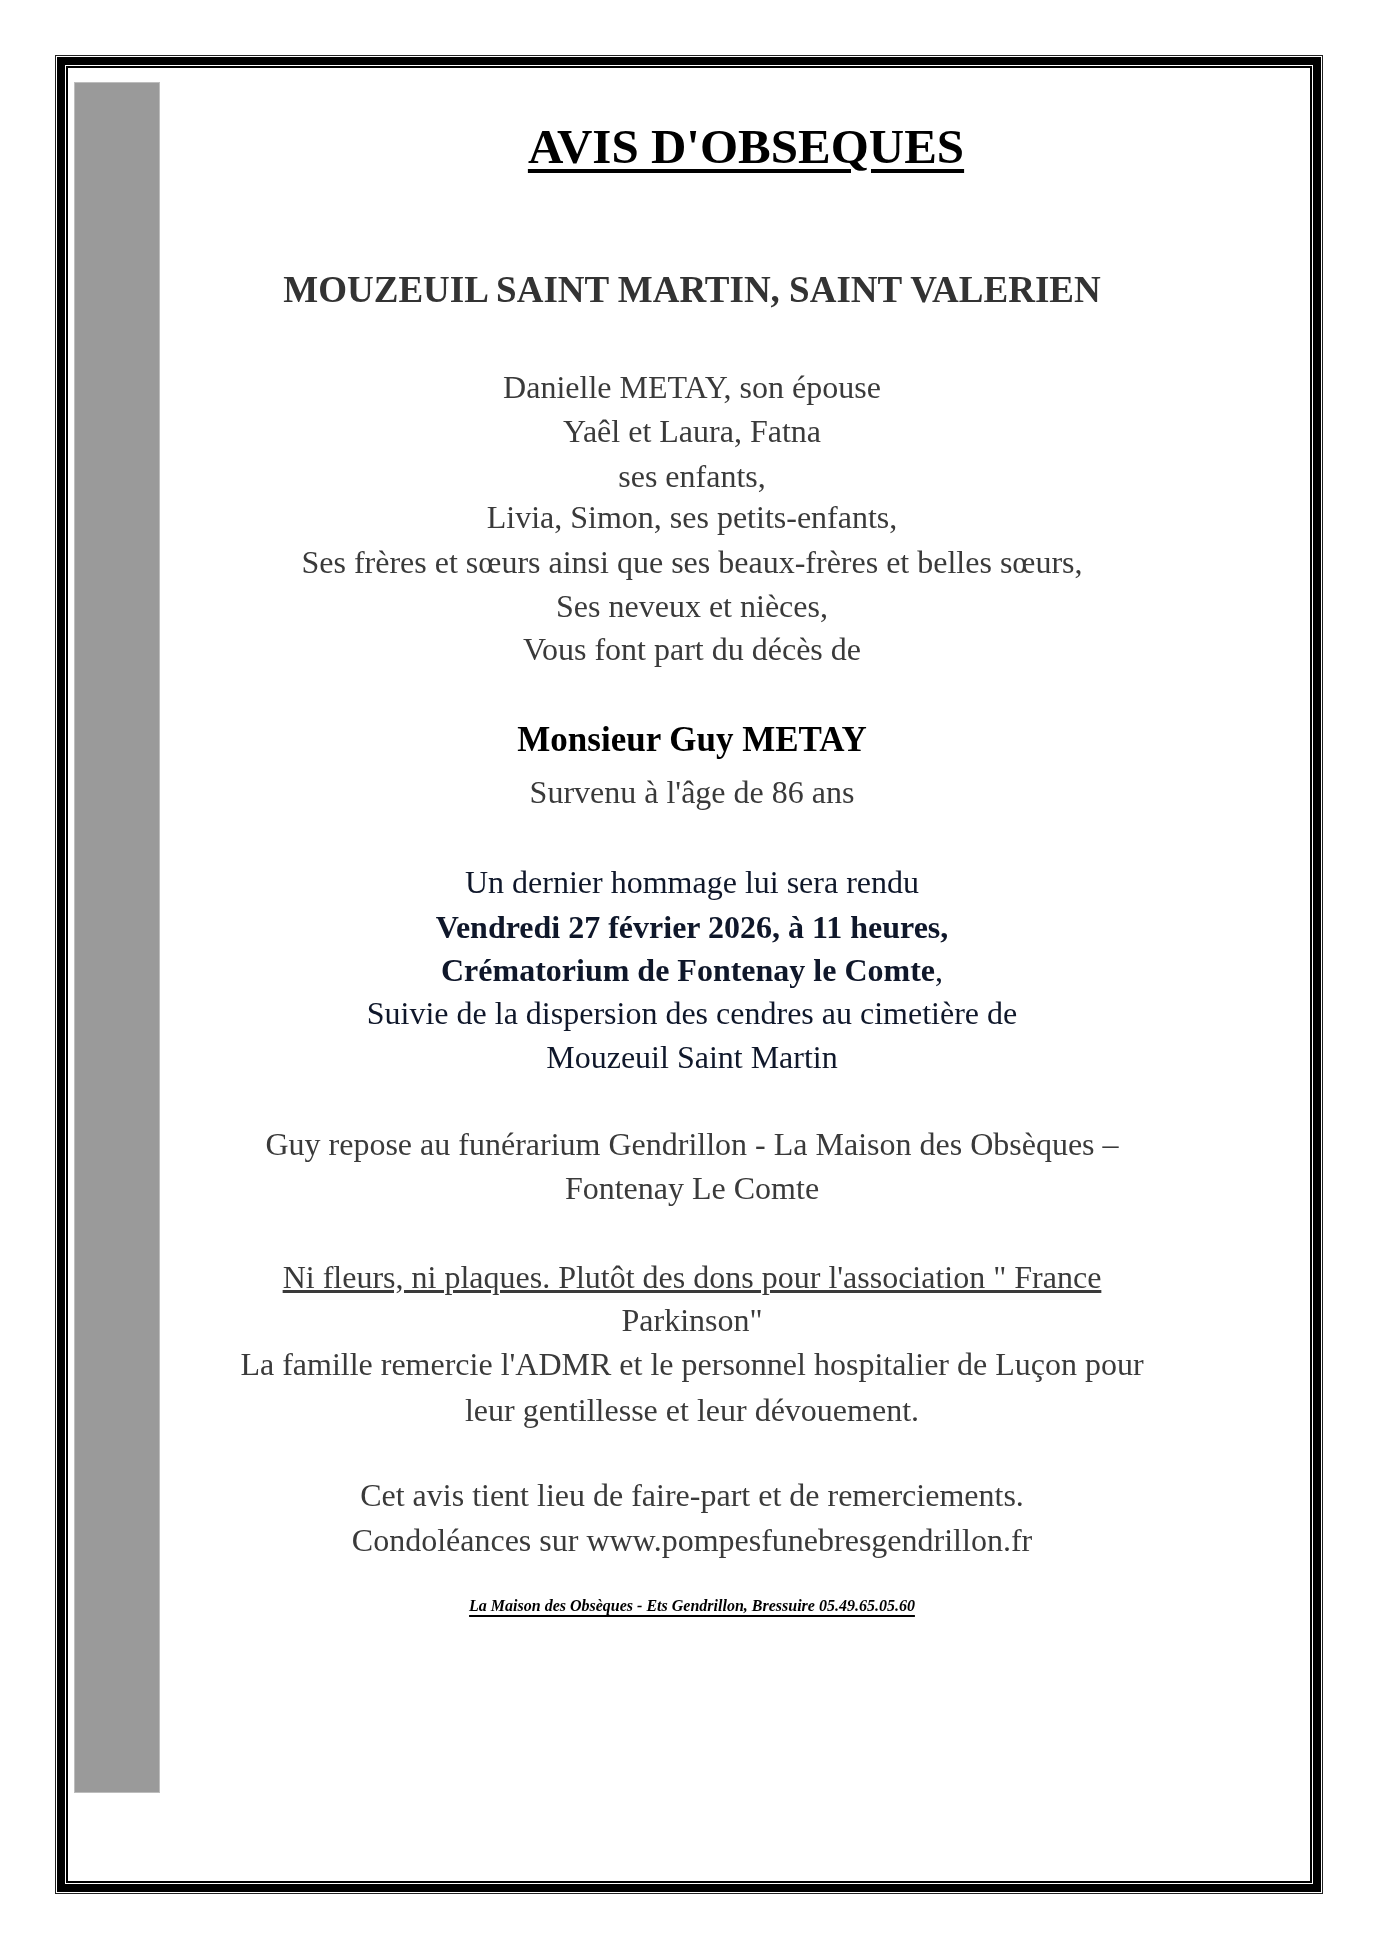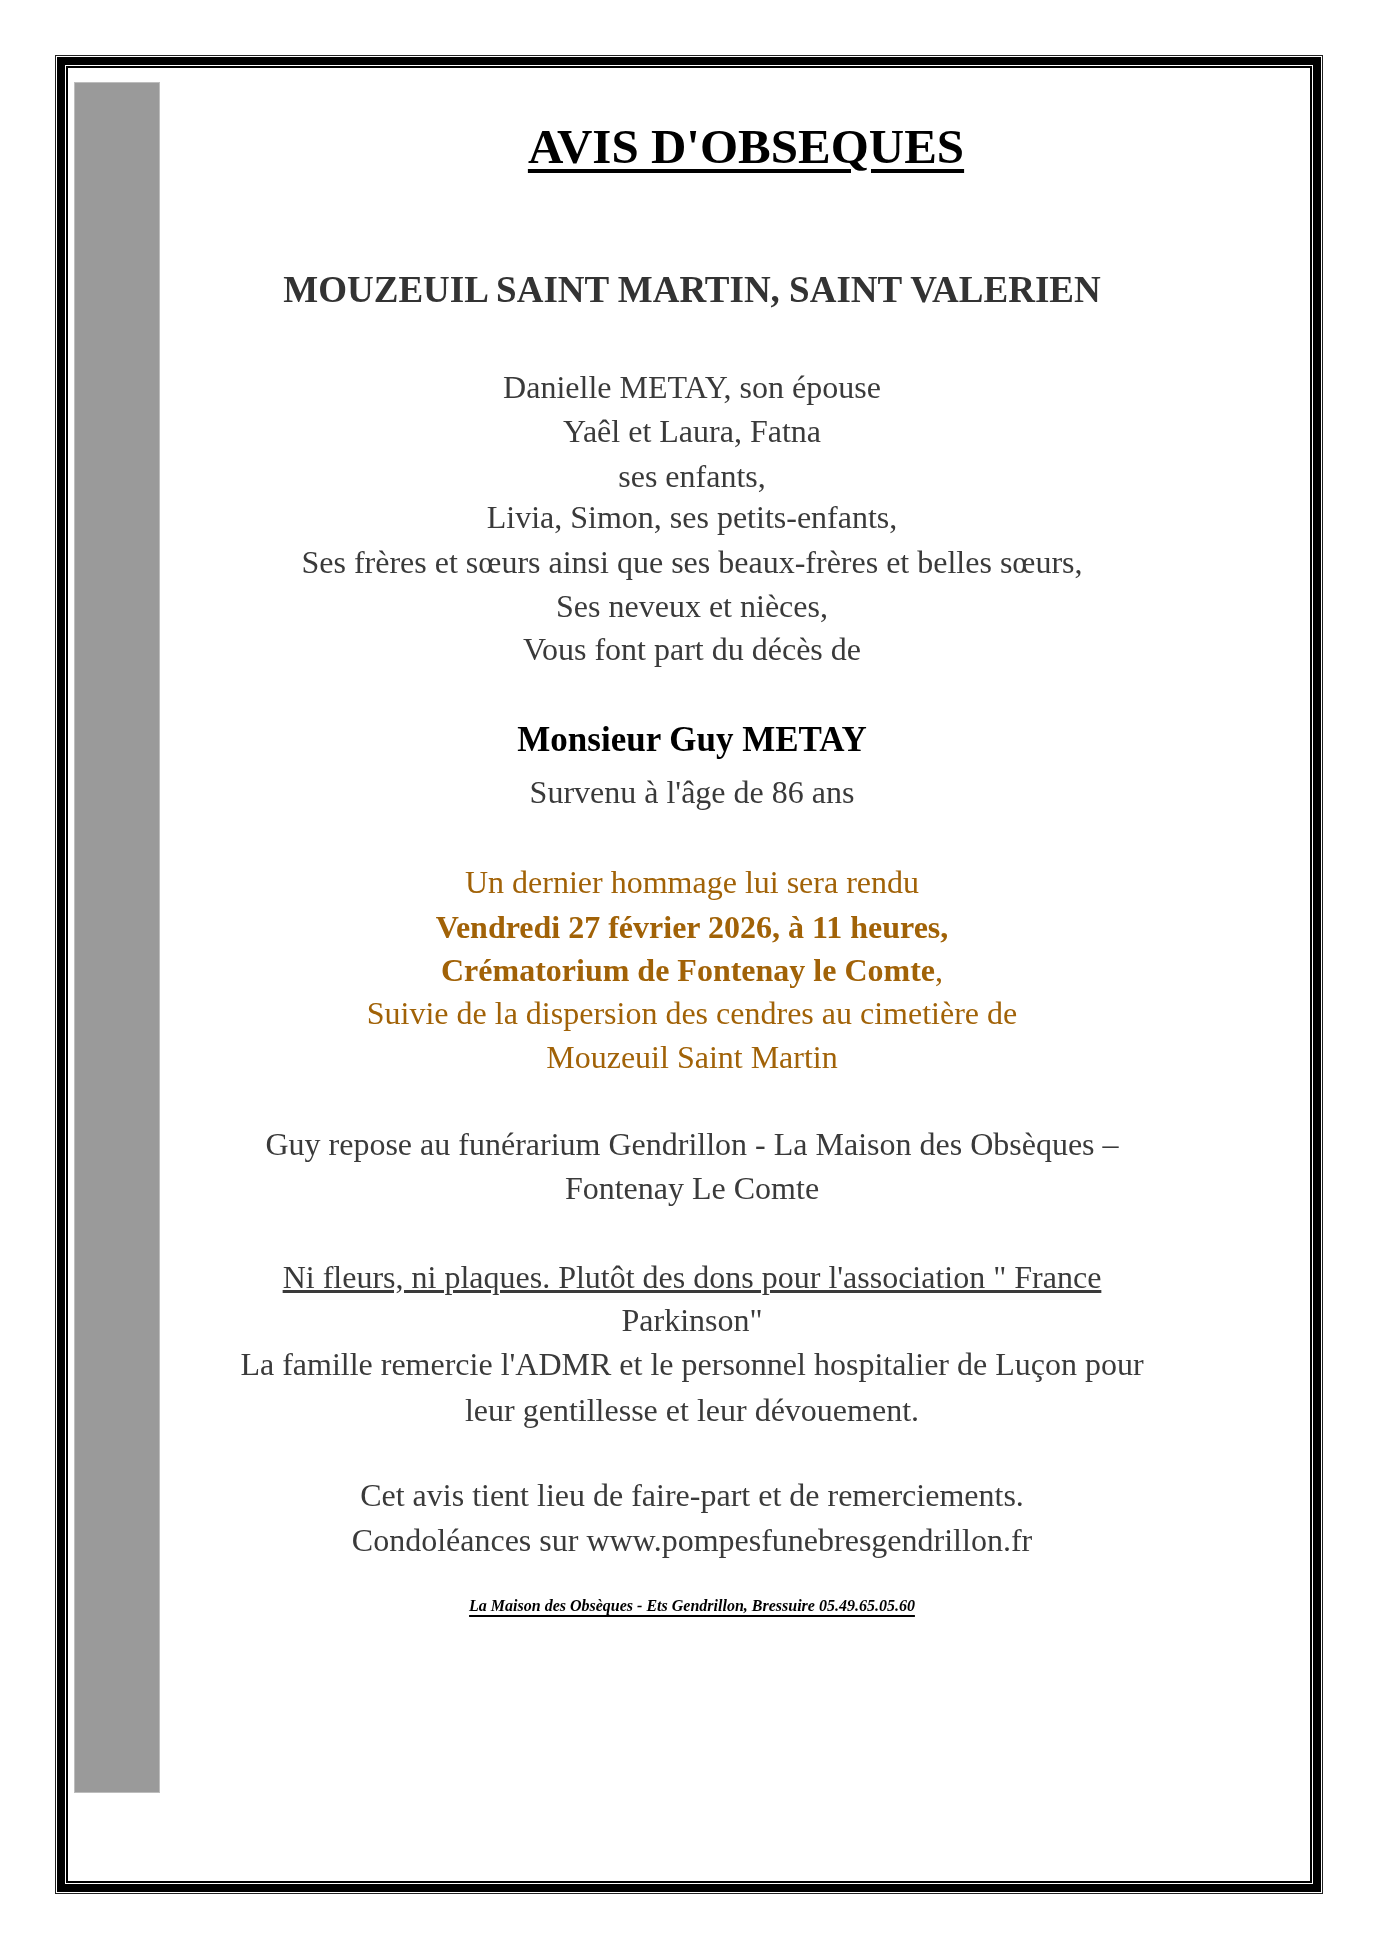--- a/index.html
+++ b/index.html
@@ -5,21 +5,21 @@
   html, body { margin: 0; padding: 0; background: #ffffff; }
   body { width: 1378px; height: 1949px; position: relative; overflow: hidden; font-family: "Liberation Serif", serif; }
 
   .frame-outer { position: absolute; left: 55px; top: 55px; width: 1268px; height: 1839px; box-sizing: border-box; border: 1px solid #222; }
   .frame-thick { position: absolute; left: 57px; top: 57px; width: 1264px; height: 1835px; box-sizing: border-box; border: 8px solid #000; }
   .frame-inner { position: absolute; left: 66px; top: 66px; width: 1246px; height: 1817px; box-sizing: border-box; border: 2px solid #000; }
 
   .side-bar { position: absolute; left: 74px; top: 82px; width: 86px; height: 1711px; background: #9a9a9a; border: 1px solid #bdbdbd; box-sizing: border-box; }
 
   .line { position: absolute; left: 180px; width: 1024px; text-align: center; white-space: nowrap; line-height: 1; font-size: 32px; color: #3a3a3a; }
-  .black { color: #a16207; }
+  .black { color: #0f172a; }
   .bold { font-weight: bold; }
 
   .title { left: 234px; font-size: 49px; font-weight: bold; color: #000; text-decoration: underline; text-decoration-thickness: 4px; text-underline-offset: 6px; }
   .location { font-size: 37px; font-weight: bold; color: #333; }
   .deceased { font-size: 35px; font-weight: bold; color: #000; }
   .footer { font-size: 16px; font-weight: bold; font-style: italic; color: #000; text-decoration: underline; text-decoration-thickness: 2px; text-underline-offset: 4px; }
 </style>
 </head>
 <body>
 

